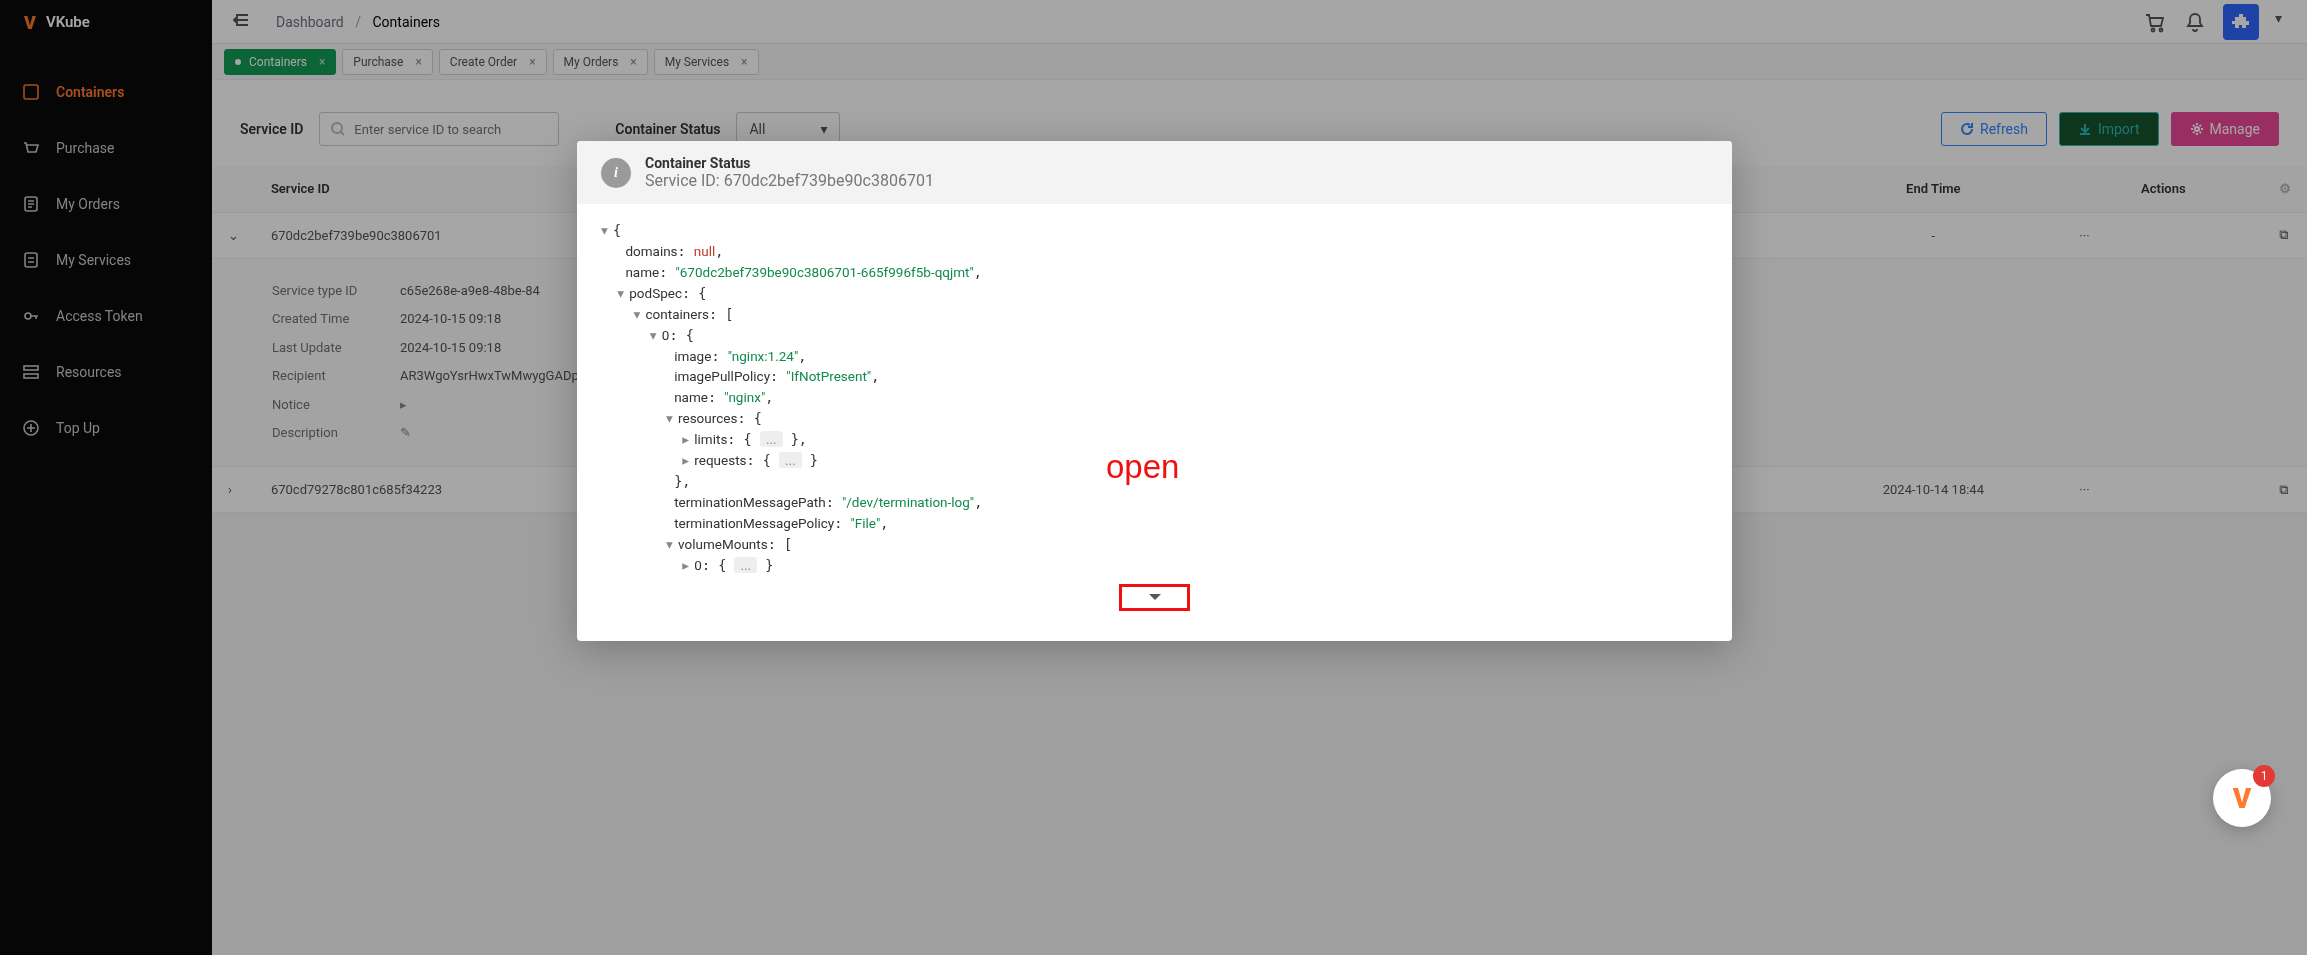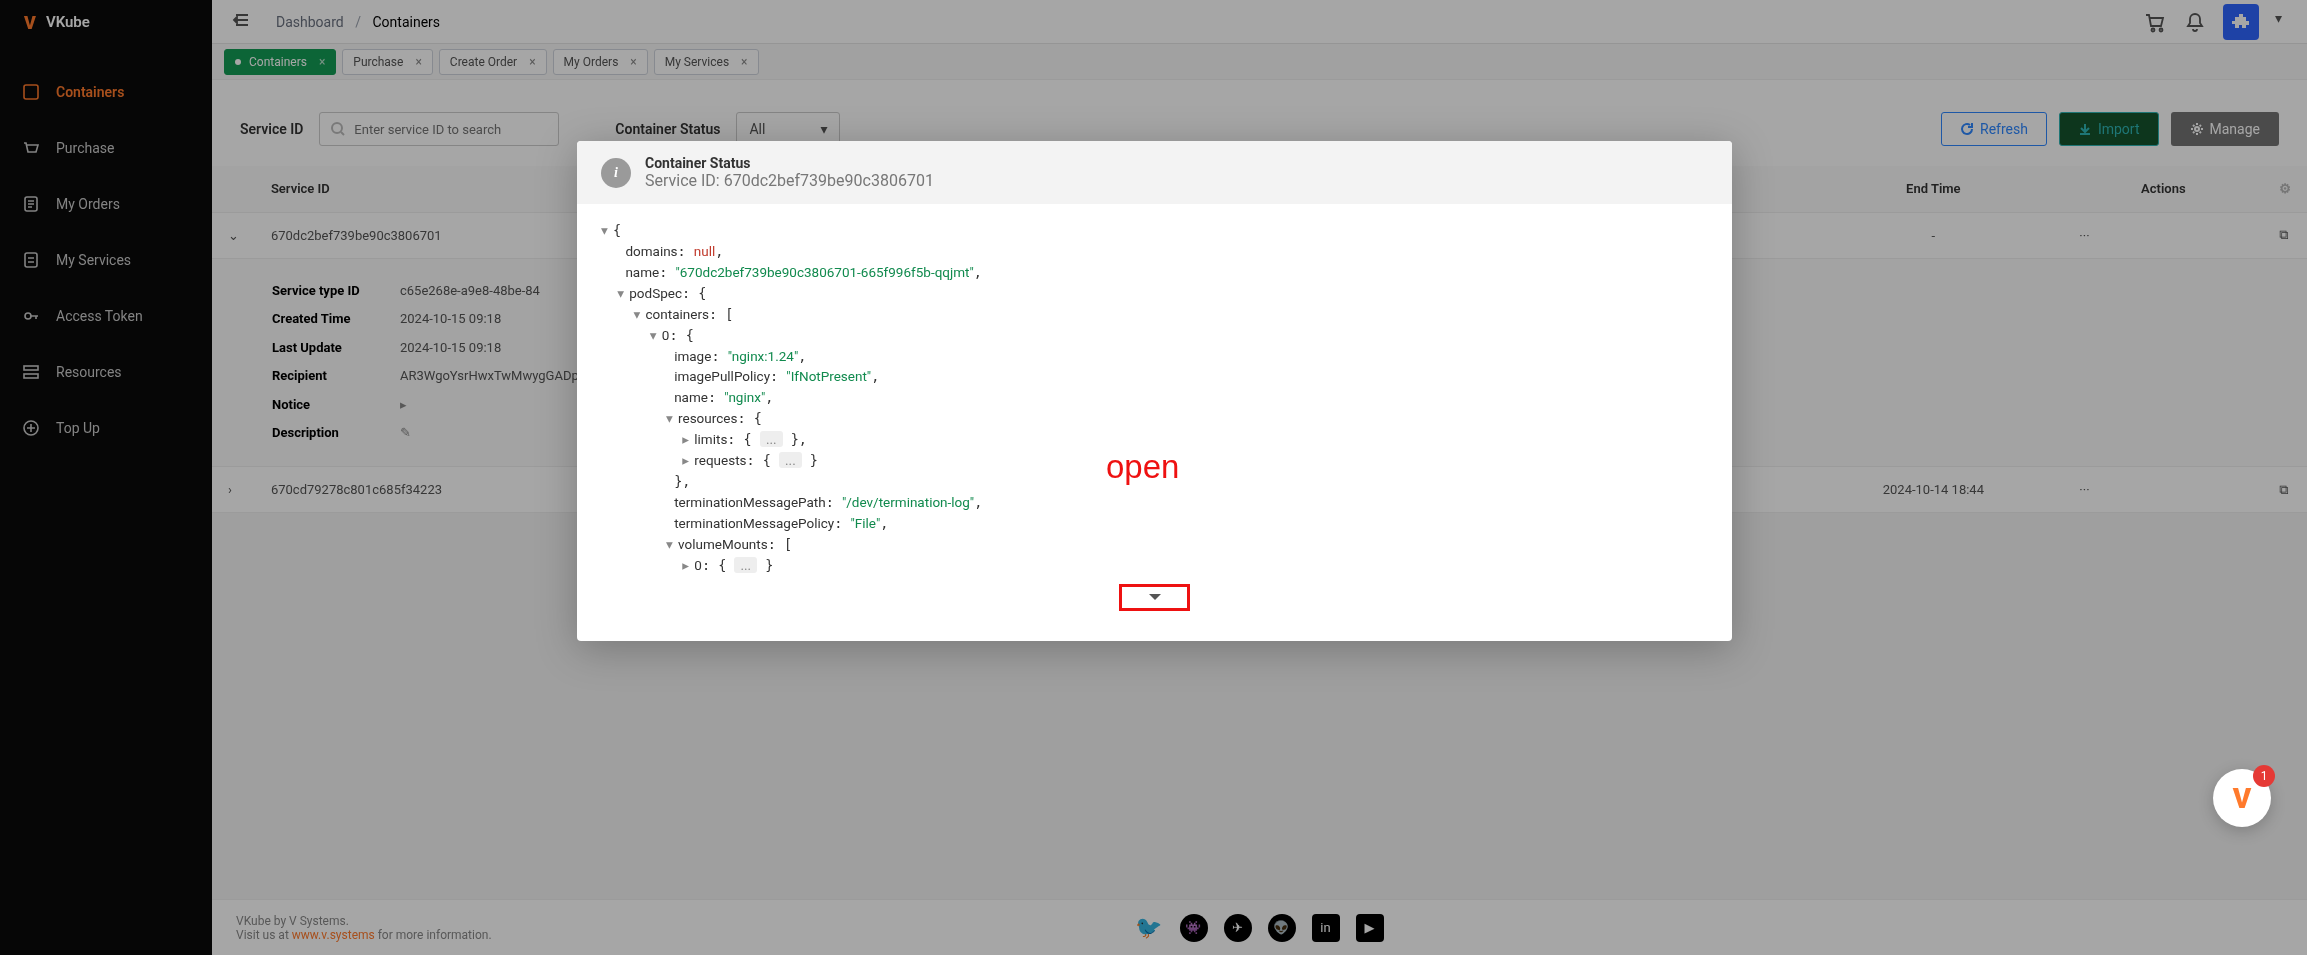--- a/index.html
+++ b/index.html
@@ -38,32 +38,32 @@
 
   .filterbar { display: flex; align-items: center; padding: 32px 28px 20px; gap: 16px; }
   .filterbar .lbl { font-weight: 600; color: #333; }
   .searchbox { display: flex; align-items: center; width: 240px; height: 34px; border: 1px solid #ccc; border-radius: 3px; padding: 0 10px; color: #999; gap: 8px; }
   .searchbox input { border: none; outline: none; flex: 1; font-size: 13px; }
   .status-sel { display: flex; align-items: center; justify-content: space-between; width: 104px; height: 34px; border: 1px solid #ccc; border-radius: 3px; padding: 0 12px; color: #555; }
   .actions-right { margin-left: auto; display: flex; gap: 12px; }
   .btn { display: inline-flex; align-items: center; gap: 6px; height: 34px; padding: 0 18px; border-radius: 3px; font-size: 14px; cursor: pointer; border: 1px solid transparent; }
   .btn.blue-o  { border-color: #2f88ff; color: #2f88ff; background: #fff; }
   .btn.teal-o  { border-color: #2fb5b5; color: #2fb5b5; background: #14532d; }
-  .btn.blue    { background: #737373; color: #fff; }
+  .btn.blue    { background: #ec4899; color: #fff; }
 
   table.grid { width: 100%; border-collapse: collapse; }
   table.grid th, table.grid td { height: 46px; text-align: left; padding: 0 16px; font-size: 13px; color: #555; border-bottom: 1px solid #eee; }
   table.grid th { background: #fafafa; color: #333; font-weight: 600; }
   .row-caret { width: 34px; text-align: center; color: #999; cursor: pointer; }
   .actions-cell { text-align: center; color: #888; }
   .copy-cell { width: 40px; text-align: center; color: #b5b5b5; }
 
   .detail-block { background: #fafafa; padding: 18px 60px; font-size: 13px; color: #555; }
   .detail-block .drow { display: flex; gap: 18px; line-height: 2.2; }
-  .detail-block .dlabel { font-weight: 700; color: #000000; width: 110px; }
+  .detail-block .dlabel { font-weight: 400; color: #737373; width: 110px; }
 
   
   .footer { position: absolute; left: 0; right: 0; bottom: 0; height: 56px; border-top: 1px solid #eee; background: #fff; display: flex; align-items: center; padding: 0 24px; font-size: 12px; color: #888; }
   .footer a { color: #ff7a2c; text-decoration: none; }
   .social { position: absolute; left: 50%; transform: translateX(-50%); display: flex; gap: 16px; }
   .social span { width: 28px; height: 28px; border-radius: 50%; background: #000; display: inline-flex; align-items: center; justify-content: center; color: #fff; font-size: 13px; cursor:pointer; }
   .social span.sq { border-radius: 4px; }
 
   
   .dim { position: absolute; inset: 0; background: rgba(0,0,0,.35); }
@@ -316,36 +316,20 @@
           <td>670cd79278c801c685f34223</td>
           <td></td>
           <td style="text-align:center">2024-10-14 18:44</td>
           <td class="actions-cell">···</td>
           <td class="copy-cell"><span>⧉</span></td>
         </tr>
       </tbody>
     </table>
   </section>
 
-  <footer class="footer">
-    <div>
-      <div>VKube by V Systems.</div>
-      <div>
-        <span>Visit us at </span><a href="#">www.v.systems</a><span> for more information.</span>
-      </div>
-    </div>
-    <div class="social">
-      <span style="background:transparent;color:#000;font-size:22px">🐦</span>
-      <span>👾</span>
-      <span>✈</span>
-      <span>👽</span>
-      <span class="sq">in</span>
-      <span class="sq">▶</span>
-    </div>
-  </footer>
 </main>
 
 <div class="dim"></div>
 
 <div class="modal">
   <div class="modal-head">
     <span class="info">i</span>
     <div>
       <div class="mh-title">Container Status</div>
       <div class="mh-sub">

